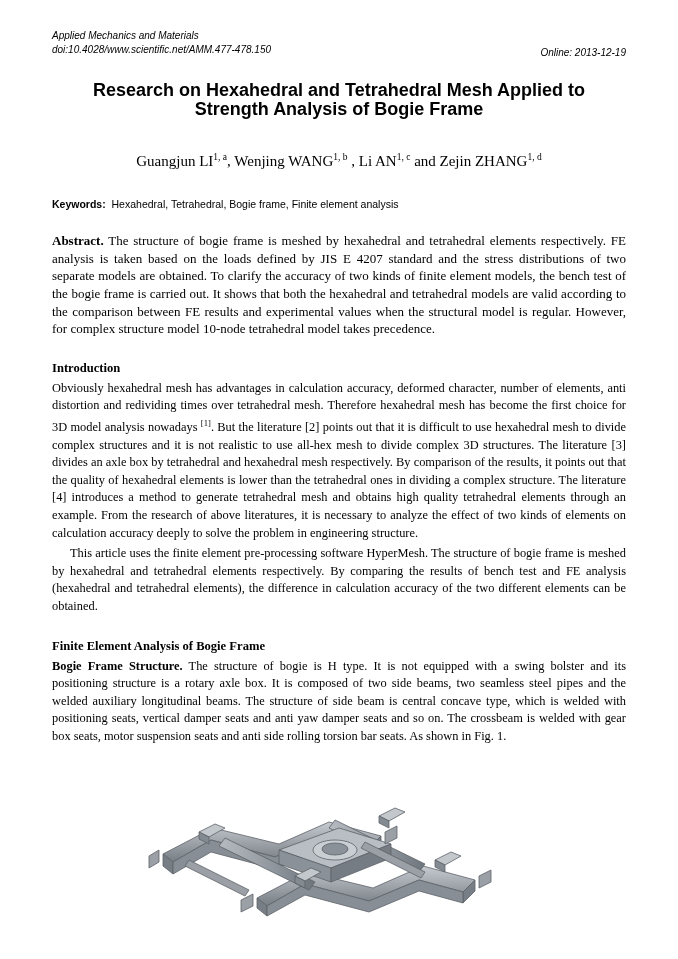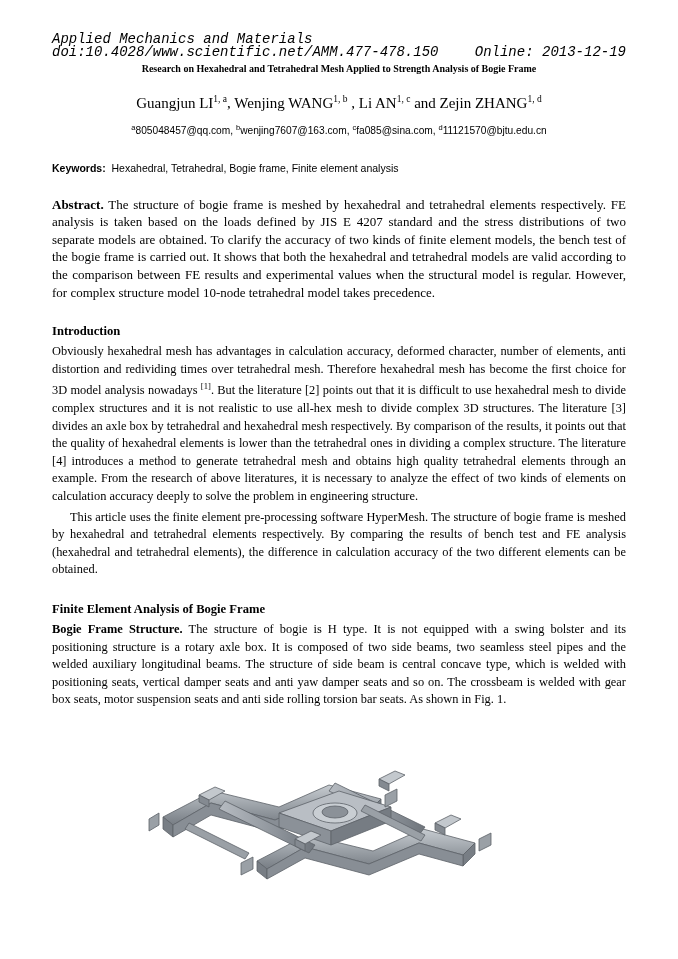--- a/index.html
+++ b/index.html
@@ -19,49 +19,50 @@
     position: relative;
     width: 678px;
     height: 959px;
     box-sizing: border-box;
     padding: 26px 52px 0 52px;
   }
   
   .header {
     display: flex;
     justify-content: space-between;
-    align-items: flex-end;
-    font-family: Liberation Mono, monospace;
+    align-items: center;
+    font-family: Liberation Sans, sans-serif;
     font-style: italic;
-    font-size: 14px;
+    font-size: 10px;
     line-height: 13.2px;
   }
   .header-left div, .header-right div {
     white-space: nowrap;
   }
   .header-right {
     text-align: right;
     padding-top: 0px;
     margin-top: 20px;
   }
   
   .title {
-    text-align: center;
-    font-family: Liberation Serif, serif;
-    font-weight: bold;
-    font-size: 10px;
+    margin-top: 22px;
+    text-align: center;
+    font-family: Liberation Sans, sans-serif;
+    font-weight: bold;
+    font-size: 18px;
     line-height: 19px;
     padding: 0 18px;
   }
   
   .authors {
-    margin-top: 11px;
+    margin-top: 24px;
     text-align: center;
     font-size: 15px;
-    line-height: 20px;
+    line-height: 28px;
   }
   .authors sup {
     font-size: 9.5px;
     vertical-align: super;
   }
   .affiliation {
     margin-top: 9px;
     text-align: center;
     font-family: "Liberation Sans", sans-serif;
     font-size: 10.2px;
@@ -152,21 +153,20 @@
     </div>
   </div>
 
   <div class="title">Research on Hexahedral and Tetrahedral Mesh Applied to Strength Analysis of Bogie Frame</div>
 
   <div class="authors">
     <span><span>Guangjun LI</span><sup>1, a</sup></span><span>, </span><span><span>Wenjing WANG</span><sup>1, b</sup></span><span> , </span><span><span>Li AN</span><sup>1, c</sup></span><span> and  </span><span><span>Zejin ZHANG</span><sup>1, d</sup></span>
   </div>
 
 
-  <div class="emails"><sup>a</sup><span>805048457@qq.com,</span> <sup>b</sup><span>wenjing7607@163.com,</span> <sup>c</sup><span>fa085@sina.com,</span> <sup>d</sup><span>11121570@bjtu.edu.cn</span></div>
 
   <div class="keywords"><span class="kw-label">Keywords:</span>&nbsp; <span>Hexahedral, Tetrahedral, Bogie frame, Finite element analysis</span></div>
 
   <div class="abstract"><span class="lead">Abstract.</span><span> The structure of bogie frame is meshed by hexahedral and tetrahedral elements respectively. FE analysis is taken based on the loads defined by JIS E 4207 standard and the stress distributions of two separate models are obtained. To clarify the accuracy of two kinds of finite element models, the bench test of the bogie frame is carried out. It shows that both the hexahedral and tetrahedral models are valid according to the comparison between FE results and experimental values when the structural model is regular. However, for complex structure model 10-node tetrahedral model takes precedence.</span></div>
 
   <div class="section-heading">Introduction</div>
   <p class="body-par"><span>Obviously hexahedral mesh has advantages in calculation accuracy, deformed character, number of elements, anti distortion and redividing times over tetrahedral mesh.  Therefore hexahedral mesh has become the first choice for 3D model analysis nowadays </span><span class="sup-ref">[1]</span><span>. But the literature [2] points out that it is difficult to use hexahedral mesh to divide complex structures and it is not realistic to use all-hex mesh to divide complex 3D structures. The literature [3] divides an axle box by tetrahedral and hexahedral mesh respectively. By comparison of the results, it points out that the quality of hexahedral elements is lower than the tetrahedral ones in dividing a complex structure. The literature [4] introduces a method to generate tetrahedral mesh and obtains high quality tetrahedral elements through an example. From the research of above literatures, it is necessary to analyze the effect of two kinds of elements on calculation accuracy deeply to solve the problem in engineering structure.</span></p>
   <p class="body-par indented"><span>This article uses the finite element pre-processing software HyperMesh. The structure of bogie frame is meshed by hexahedral and tetrahedral elements respectively. By comparing the results of bench test and FE analysis (hexahedral and tetrahedral elements), the difference in calculation accuracy of the two different elements can be obtained.</span></p>
 
   <div class="section-heading">Finite Element Analysis of Bogie Frame</div>

